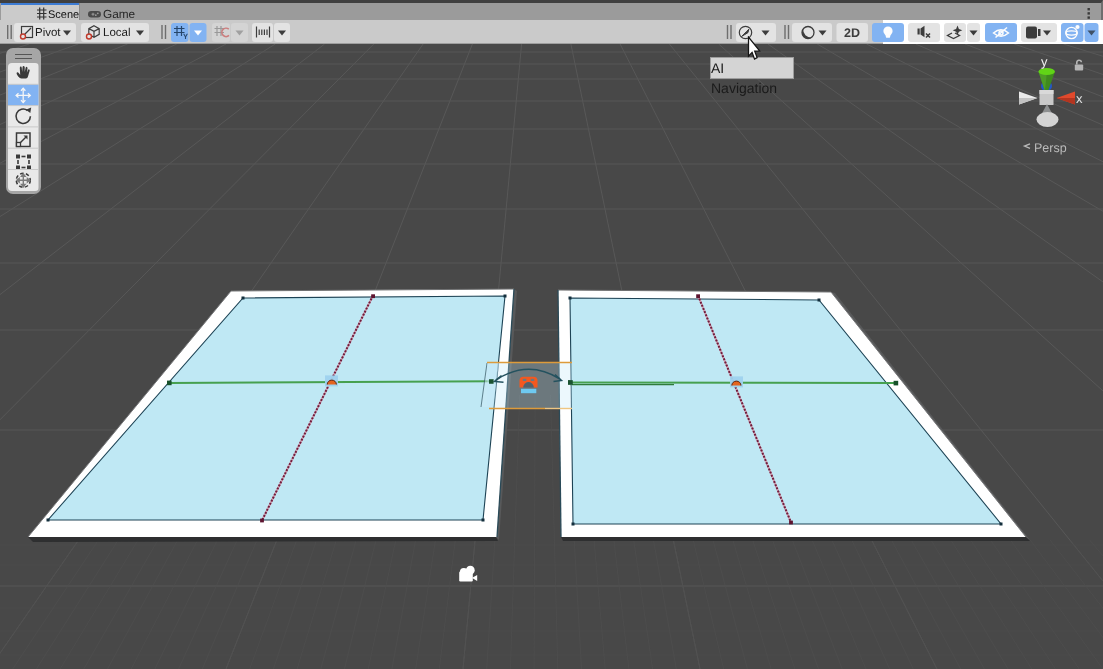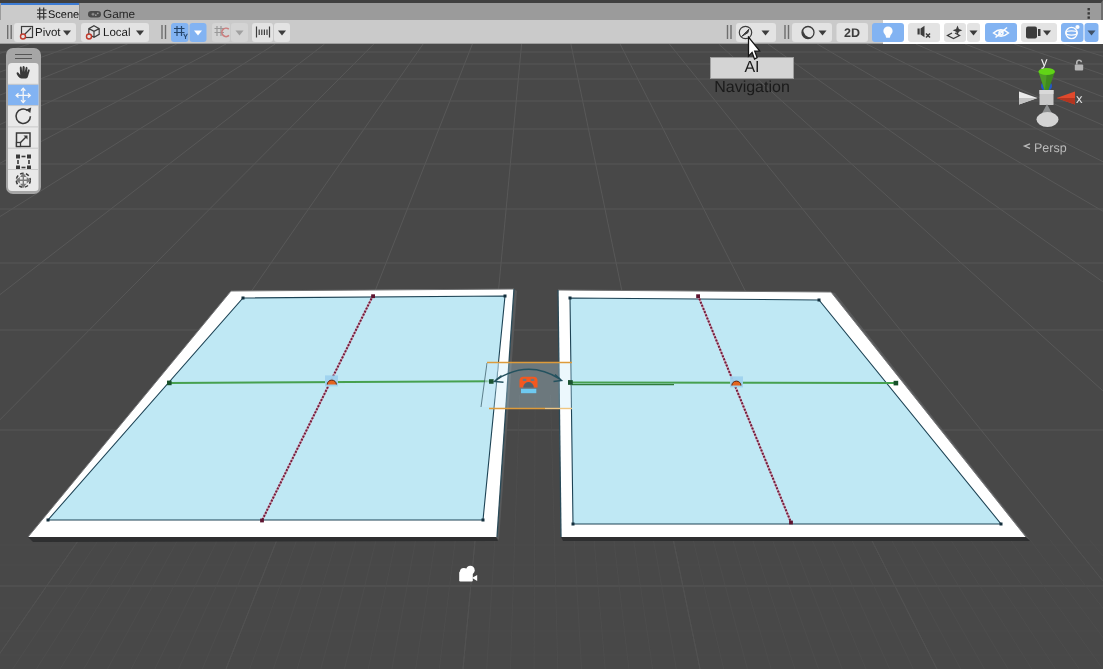--- a/index.html
+++ b/index.html
@@ -7,21 +7,21 @@
   *{box-sizing:border-box;-webkit-font-smoothing:antialiased;}
   #tabrow,#toolbar,#scene,#tooltip{will-change:transform;}
   #tabrow{position:absolute;left:0;top:0;width:1103px;height:20px;background:#9b9b9b;
     border-top:3px solid #404040;border-right:2px solid #6e6e6e;}
   #scenetab{position:absolute;left:1px;top:0;width:78px;height:20px;background:#cbcbcb;
     border-top:2px solid #3d7cd4;}
   #toolbar{position:absolute;left:0;top:20px;width:883px;height:24px;background:#cacaca;border-bottom:1px solid #9e9e9e;}
   #scene{position:absolute;left:0;top:44px;width:1103px;height:625px;background:#484848;}
   svg{display:block;}
   #tooltip{position:absolute;left:710px;top:13px;width:84px;height:22px;background:#d4d4d4;
-    border:1px solid #9d9d9d;font-size:16px;color:#1a1a1a;text-align:center;line-height:20px;}
+    border:1px solid #9d9d9d;font-size:14px;color:#1a1a1a;text-align:left;line-height:20px;}
 </style>
 </head>
 <body>
 <div id="tabrow">
   <div id="scenetab"></div>
   <svg width="1103" height="20" style="position:absolute;left:0;top:0">
 
     <g stroke="#333" stroke-width="1.2" fill="none">
       <path d="M37,7 h9.5 M37,10.5 h9.5 M37,14 h9.5 M39.7,4.5 v12 M43.7,4.5 v12"></path>
     </g>

